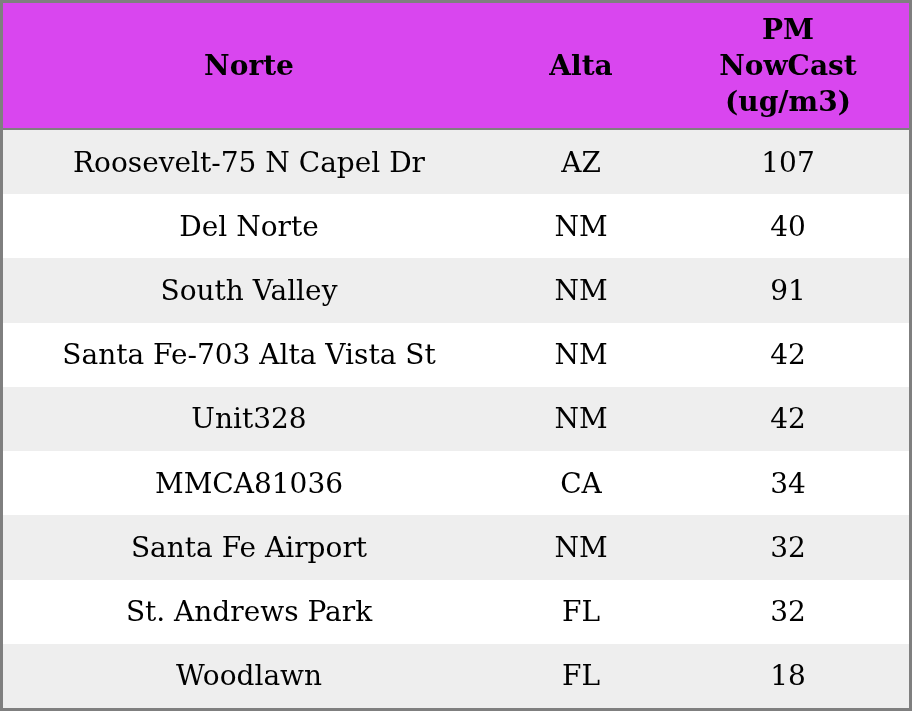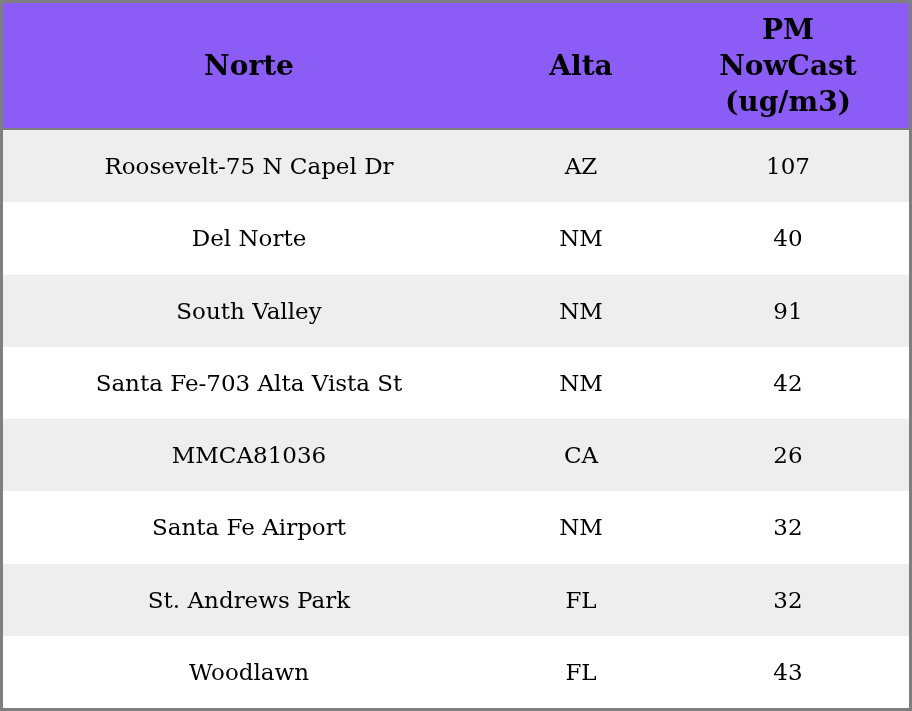--- a/index.html
+++ b/index.html
@@ -18,32 +18,32 @@
     border-collapse: separate;
     border-spacing: 0;
     border: 3px solid #7f7f7f;
     table-layout: fixed;
   }
   col.c-site  { width: 492px; }
   col.c-state { width: 172px; }
   col.c-pm    { width: 242px; }
   thead th {
     height: 125px;
-    background: #8b5cf6;
+    background: #d946ef;
     border-bottom: 2px solid #7f7f7f;
     font-weight: bold;
     font-size: 28px;
     line-height: 36px;
     text-align: center;
     vertical-align: middle;
     padding: 0;
   }
   thead th.pm-header { white-space: pre-line; }
   tbody td {
-    font-size: 23px;
+    font-size: 28px;
     text-align: center;
     vertical-align: middle;
     padding: 0;
   }
   tbody tr:nth-child(odd)  { background: #eeeeee; }
   tbody tr:nth-child(even) { background: #ffffff; }
 </style>
 </head>
 <body>
 
@@ -81,38 +81,43 @@
     <td>NM</td>
     <td>91</td>
   </tr>
 
   <tr>
     <td>Santa Fe-703 Alta Vista St</td>
     <td>NM</td>
     <td>42</td>
   </tr>
 
+  <tr>
+    <td>Unit328</td>
+    <td>NM</td>
+    <td>42</td>
+  </tr>
 
   <tr>
     <td>MMCA81036</td>
     <td>CA</td>
-    <td>26</td>
+    <td>34</td>
   </tr>
 
   <tr>
     <td>Santa Fe Airport</td>
     <td>NM</td>
     <td>32</td>
   </tr>
 
   <tr>
     <td>St. Andrews Park</td>
     <td>FL</td>
     <td>32</td>
   </tr>
 
   <tr>
     <td>Woodlawn</td>
     <td>FL</td>
-    <td>43</td>
+    <td>18</td>
   </tr>
 </tbody>
 </table>
 
 </body></html>

